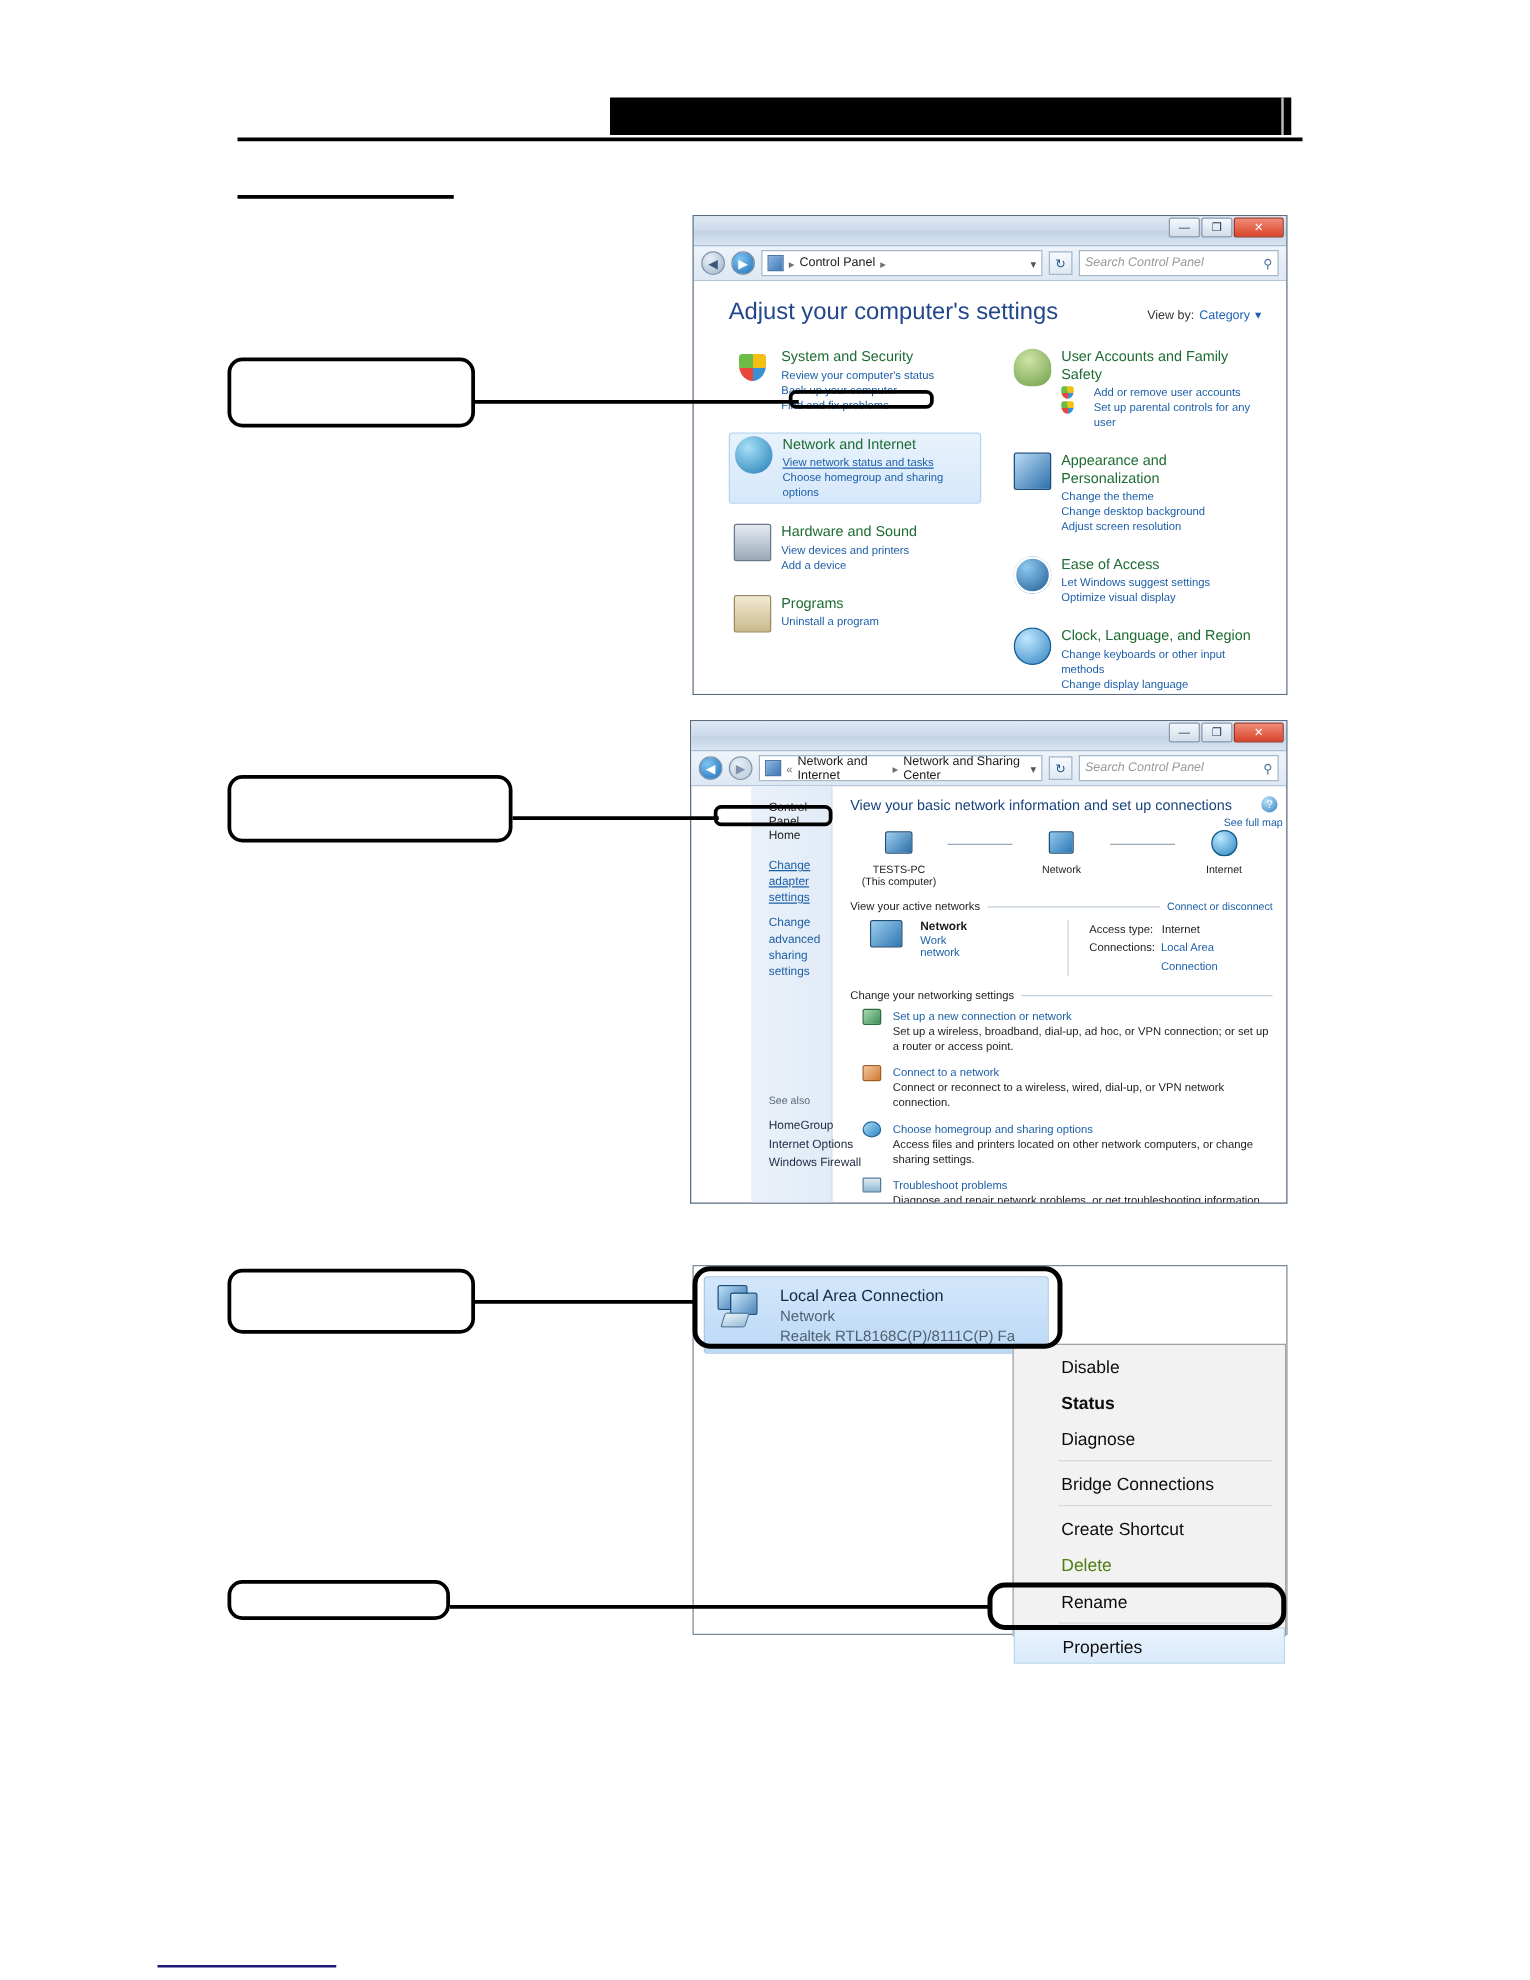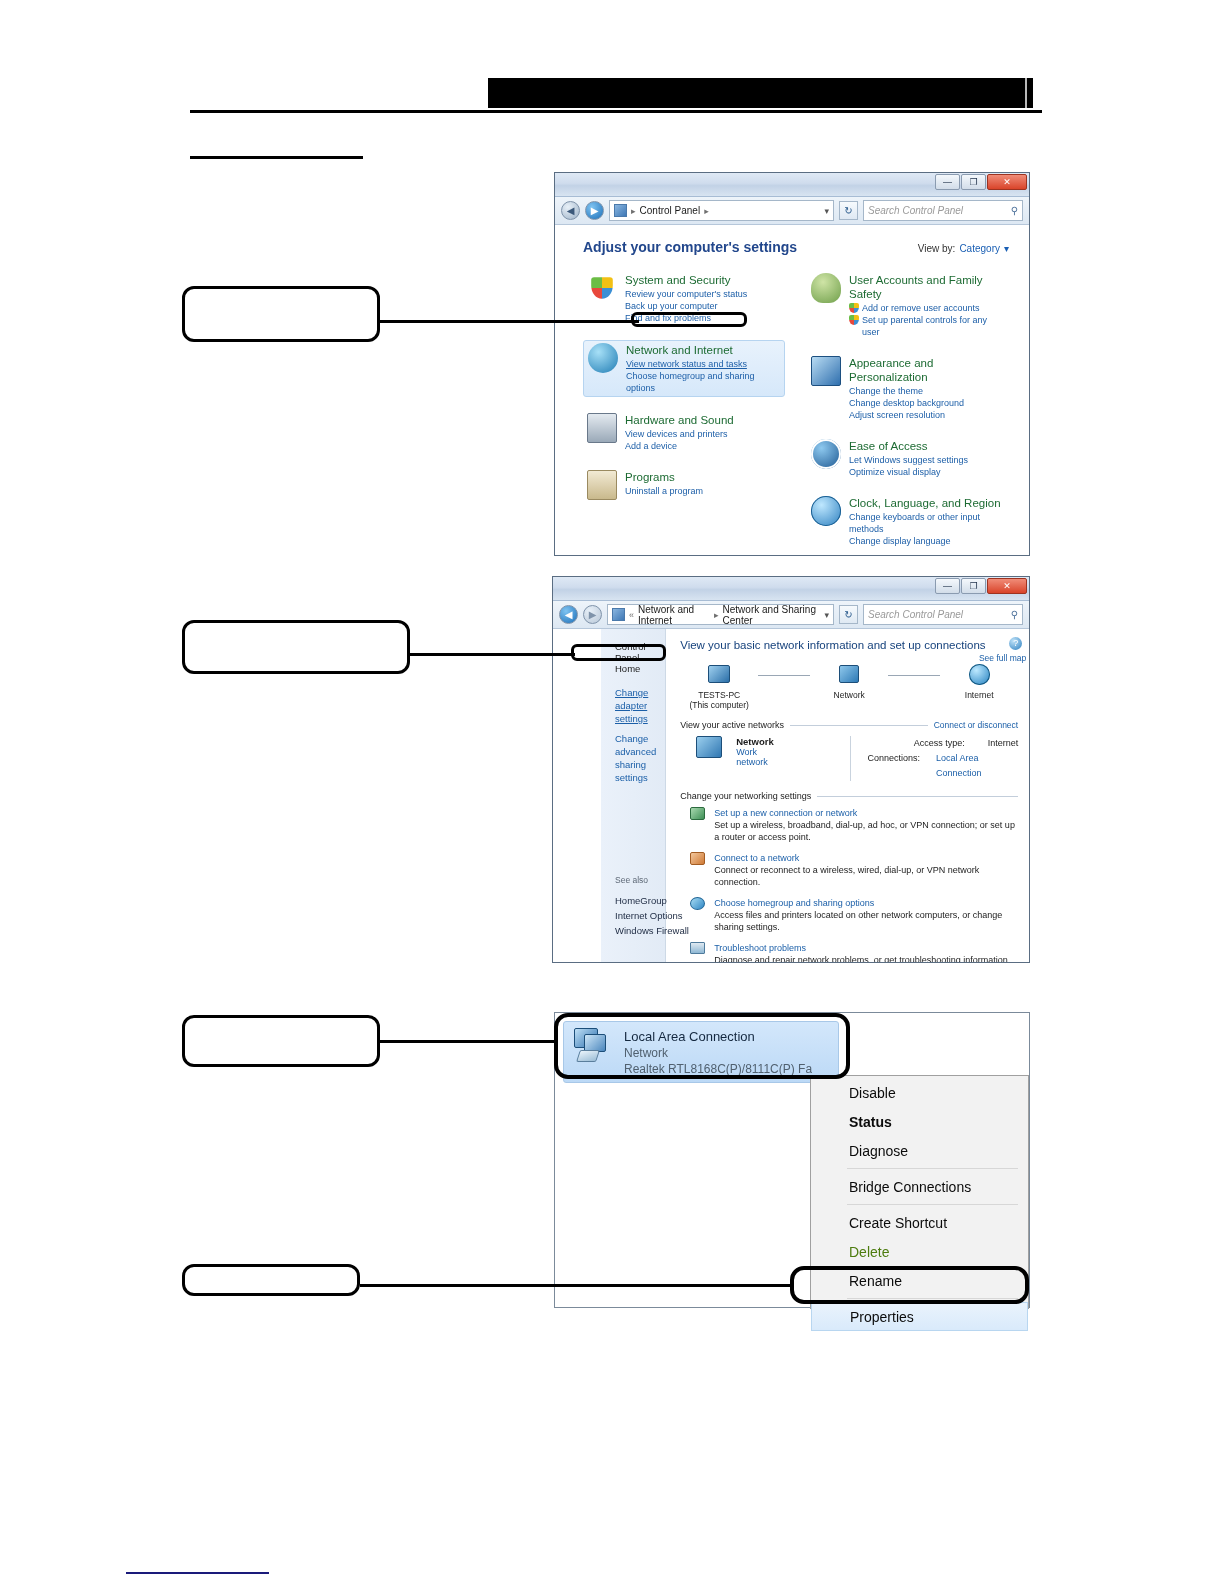--- a/index.html
+++ b/index.html
@@ -106,33 +106,33 @@
   .searchbox {
     width:160px;height:21px;background:#fff;border:1px solid #a5b7c9;
     display:flex;align-items:center;padding:0 4px;
     font-size:10px;color:#9a9a9a;font-style:italic;
   }
   .search-mag { margin-left:auto; color:#4a6f99; font-style:normal; font-size:10px; }
 
   
   .cp-body { padding:14px 20px 0 28px; background:#fff; }
   .cp-head { display:flex; align-items:baseline; }
-  .cp-title { font-size:14px; color:#22478c; font-weight:700; }
+  .cp-title { font-size:19px; color:#22478c; font-weight:400; }
   .cp-viewby { margin-left:auto; font-size:10px; color:#333; }
   .cp-viewby .lbl { color:#333;margin-top:48px; }
   .cp-viewby .val { color:#1a5fb4; margin-left:4px; }
   .cp-cols { display:flex; margin-top:16px; gap:22px; }
   .cp-col { width:228px; }
   .cp-cat { display:flex; gap:8px; margin-bottom:14px; position:relative; padding:2px 4px; }
   .cp-cat.hl { background:linear-gradient(to bottom,#e8f2fc,#d6e8fa); border:1px solid #b6d4f0; border-radius:3px; }
   .catico { width:30px;height:30px;flex:0 0 auto; position:relative; }
   .cat-title { font-size:11.5px; color:#1d6b33; line-height:14px; margin-bottom:1px; }
   .cat-link { font-size:9px; color:#1d5fa8; line-height:12px; }
   .cat-link.ul { text-decoration:underline; }
-  .cat-link.shield { padding-left:13px; position:relative; }
+  .cat-link.shield { padding-left:26px; position:relative; }
 
   
   .ic { position:absolute; inset:0; }
   .ic-shield { background:conic-gradient(from 180deg,#e8483c 0 25%,#6bbd45 0 50%,#f2c014 0 75%,#3b8fd4 0); border-radius:4px 4px 50% 50%/4px 4px 60% 60%; transform:scale(.72); }
   .ic-people { background:radial-gradient(circle at 40% 30%,#cfe4a6,#6f9f4a); border-radius:50% 50% 40% 40%; }
   .ic-monitor { background:linear-gradient(135deg,#b9dcf3,#2f6fae); border:1px solid #1c4f80; border-radius:2px; }
   .ic-clock { border-radius:50%; background:radial-gradient(circle at 35% 30%,#bfe8ff,#2c7fbf); box-shadow:inset 0 0 0 1px #1a5f92; }
   .ic-ease { border-radius:50%; background:radial-gradient(circle at 35% 30%,#8ec9ef,#16518c); box-shadow:inset 0 0 0 2px #fff; }
   .ic-printer { background:linear-gradient(to bottom,#e4eaf0,#9aa9b8); border:1px solid #69788a; border-radius:2px; }
   .ic-prog { background:linear-gradient(to bottom,#f2ead4,#c9b98c); border:1px solid #9a8a60; border-radius:2px; }
@@ -167,21 +167,21 @@
   .map-line { flex:0 0 52px; height:1px; background:#9aa7b5; margin-top:14px; }
   .nsc-seeful { position:absolute; right:4px; top:24px; font-size:8.5px; color:#1b5fa8; }
   .sec-head { display:flex; align-items:center; gap:6px; font-size:9px; color:#1c1c1c; margin:10px 0 6px; }
   .sec-head .ln { flex:1; height:1px; background:#c3cedb; }
   .sec-head .rt { color:#1b5fa8; font-size:8.5px; }
   .act-net { display:flex; gap:10px; padding-left:16px; }
   .act-net .anico { width:30px;height:26px;flex:0 0 auto; }
   .act-name { font-size:9.5px; font-weight:bold; color:#1c1c1c; }
   .act-sub { font-size:9px; color:#1b5fa8; }
   .act-right { margin-left:54px; border-left:1px solid #c9d3de; padding-left:16px; font-size:9px; color:#1c1c1c; }
-  .act-right .r { display:flex; gap:16px; line-height:15px;justify-content:flex-end; }
+  .act-right .r { display:flex; gap:0; line-height:15px; }
   .act-right .k { width:58px; }
   .act-right .v.lnk { color:#1b5fa8; }
   .chg-item { display:flex; gap:8px; margin-bottom:9px; padding-left:10px; }
   .chg-ico { width:16px; height:14px; flex:0 0 auto; }
   .chg-t { font-size:9px; color:#1b5fa8; line-height:12px; }
   .chg-d { font-size:9px; color:#1c1c1c; line-height:12px; }
 
   
   .conn-panel {
     position:absolute;

